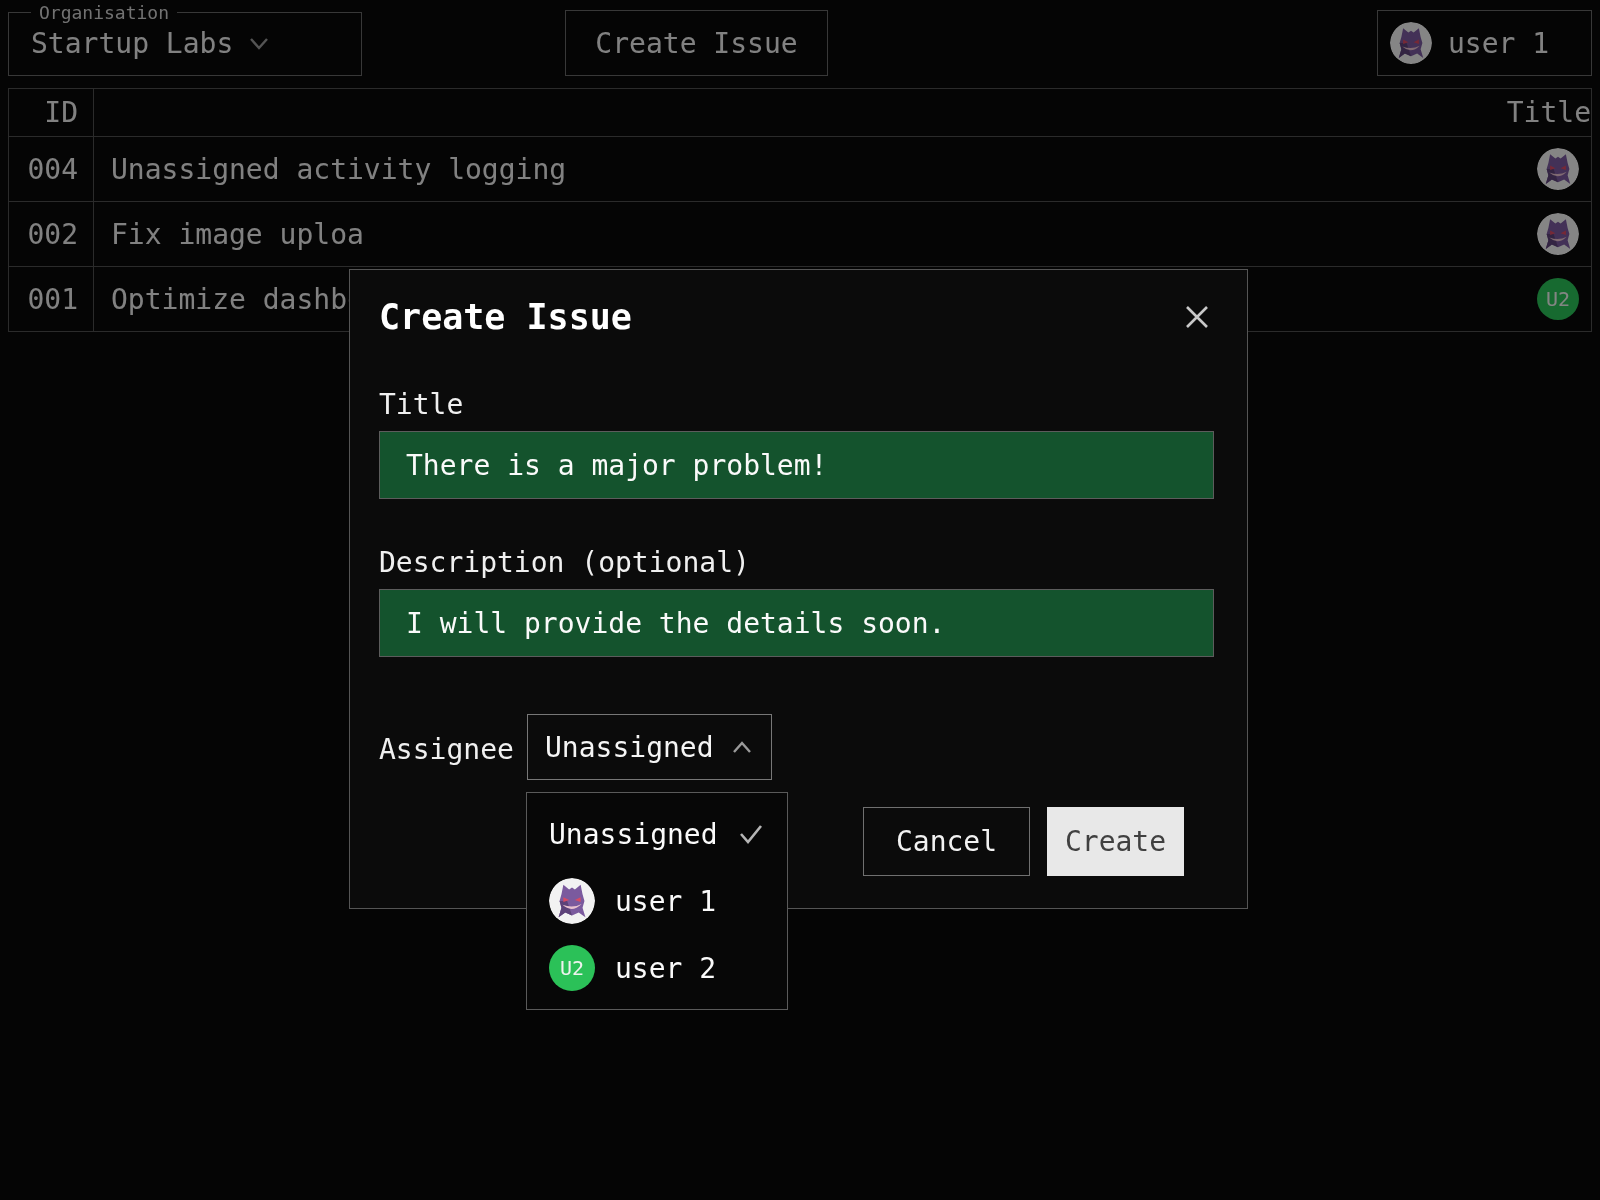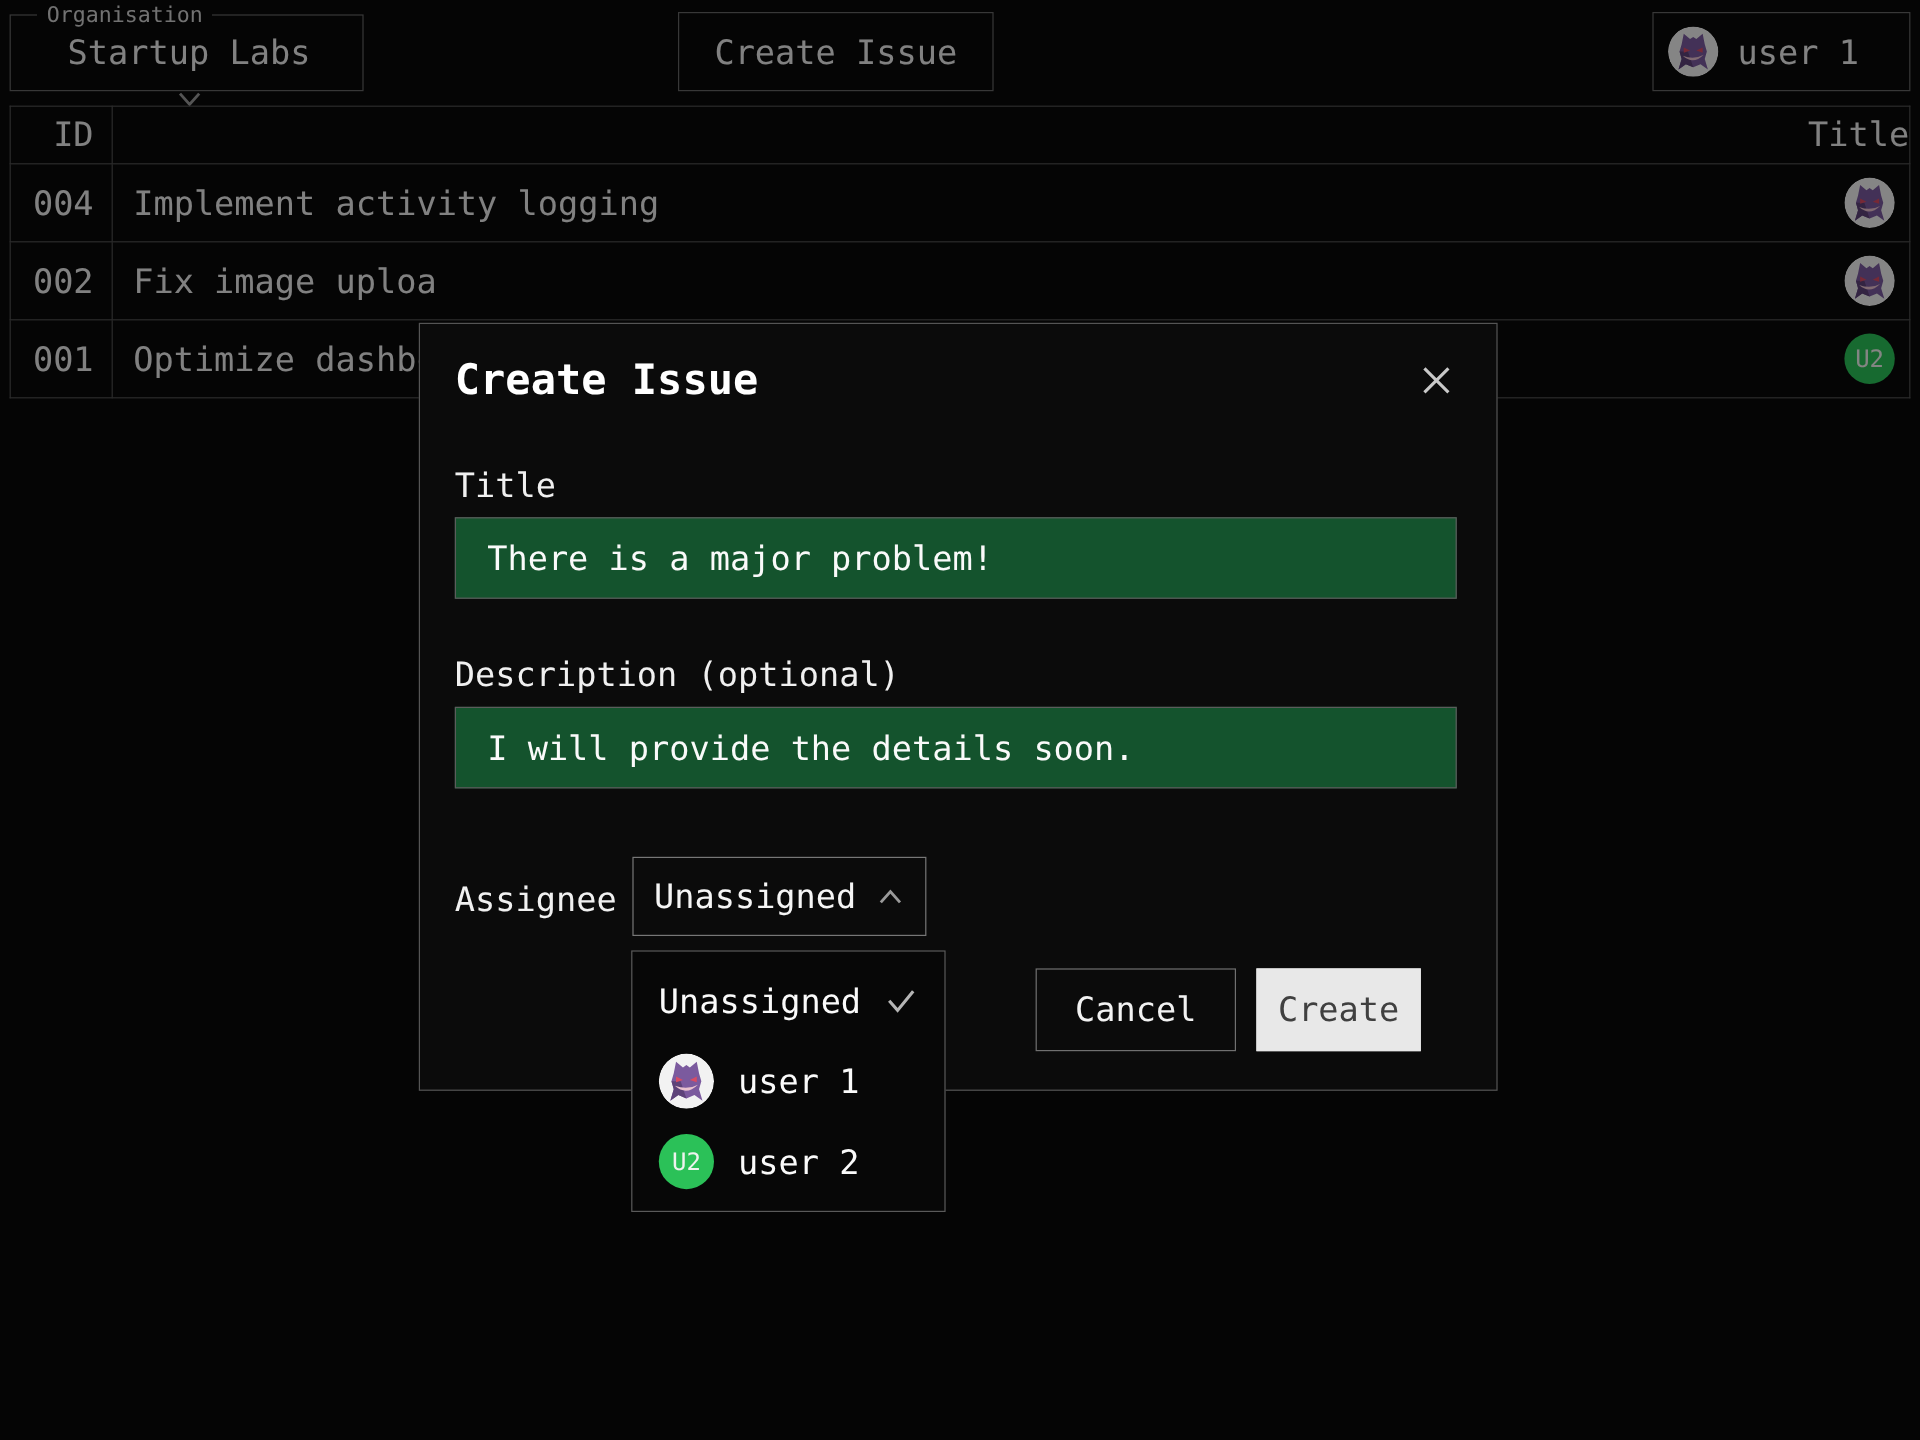--- a/index.html
+++ b/index.html
@@ -10,22 +10,22 @@
     font-family: "DejaVu Sans Mono", monospace;
     color: #ededed;
   }
   
   .dd-fieldset {
     position: absolute; top: 2px; height: 74px;
     border: 1px solid #666; background: transparent;
     padding: 2px 18px 0 22px;
   }
   .dd-fieldset legend { font-size: 18px; color: #cfcfcf; padding: 0 8px; }
-  .dd-value { display: flex; align-items: center; gap: 16px; font-size: 28px; color:#ececec; margin-top: 2px; flex-direction: column; }
-  #org-fieldset { left: 8px;  width: 295px; }
+  .dd-value { display: flex; align-items: center; gap: 16px; font-size: 28px; color:#ececec; margin-top: 2px; }
+  #org-fieldset { left: 8px;  width: 354px; }
   #project-fieldset { left: 315px; width: 240px; }
   .top-btn {
     position: absolute; left: 565px; top: 10px; width: 263px; height: 66px;
     background: transparent; border: 1px solid #666; color: #ececec;
     font-family: inherit; font-size: 28px; cursor: pointer;
   }
   .user-chip {
     position: absolute; left: 1377px; top: 10px; width: 215px; height: 66px;
     border: 1px solid #666; display: flex; align-items: center; gap: 16px;
     padding-left: 12px; font-size: 28px; cursor: pointer;
@@ -135,21 +135,21 @@
 
   <table class="issues">
     <tbody>
         <tr>
       <th class="col-id">ID</th>
       <th class="col-title">Title</th>
     </tr>
     <tr>
       <td class="col-id">004</td>
       <td class="col-title">
-        <span>Implement activity logging</span>
+        <span>Unassigned activity logging</span>
         <svg class="avatar row-avatar" width="42" height="42" viewBox="0 0 48 48">
               <use href="#monster"></use>
             </svg>
       </td>
     </tr>
     <tr>
       <td class="col-id">002</td>
       <td class="col-title">
         <span>Fix image uploa</span>
         <svg class="avatar row-avatar" width="42" height="42" viewBox="0 0 48 48">

